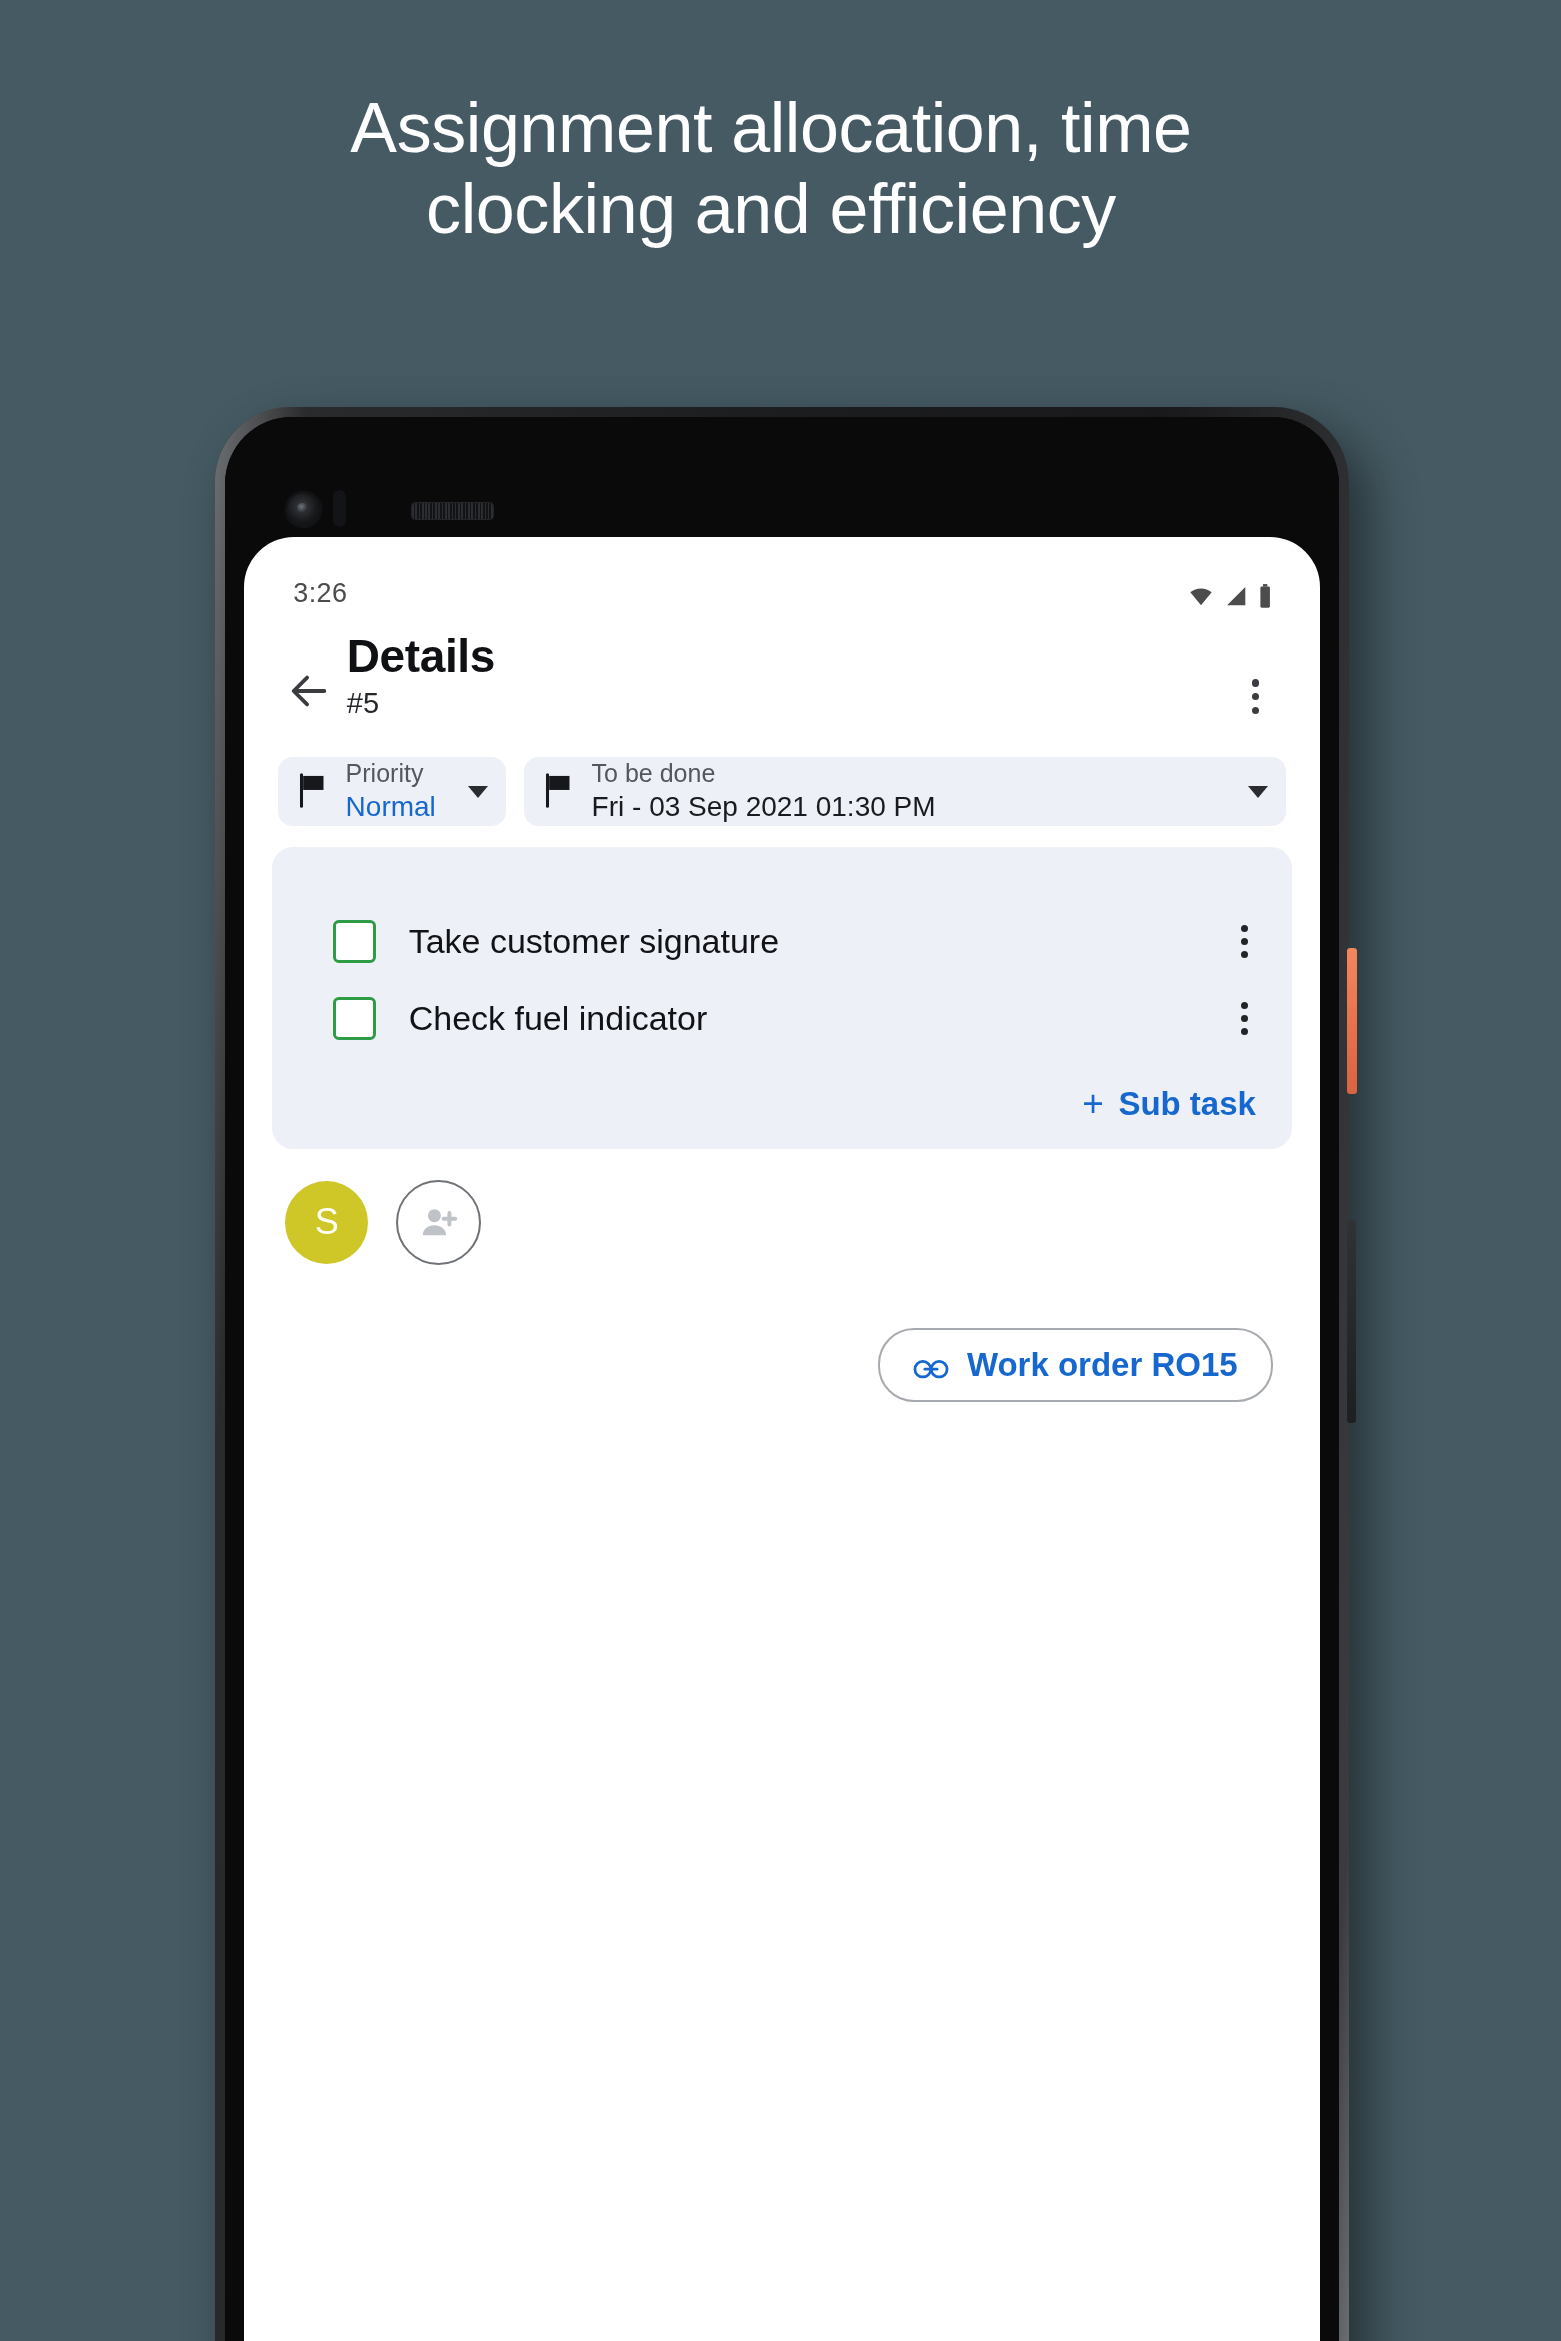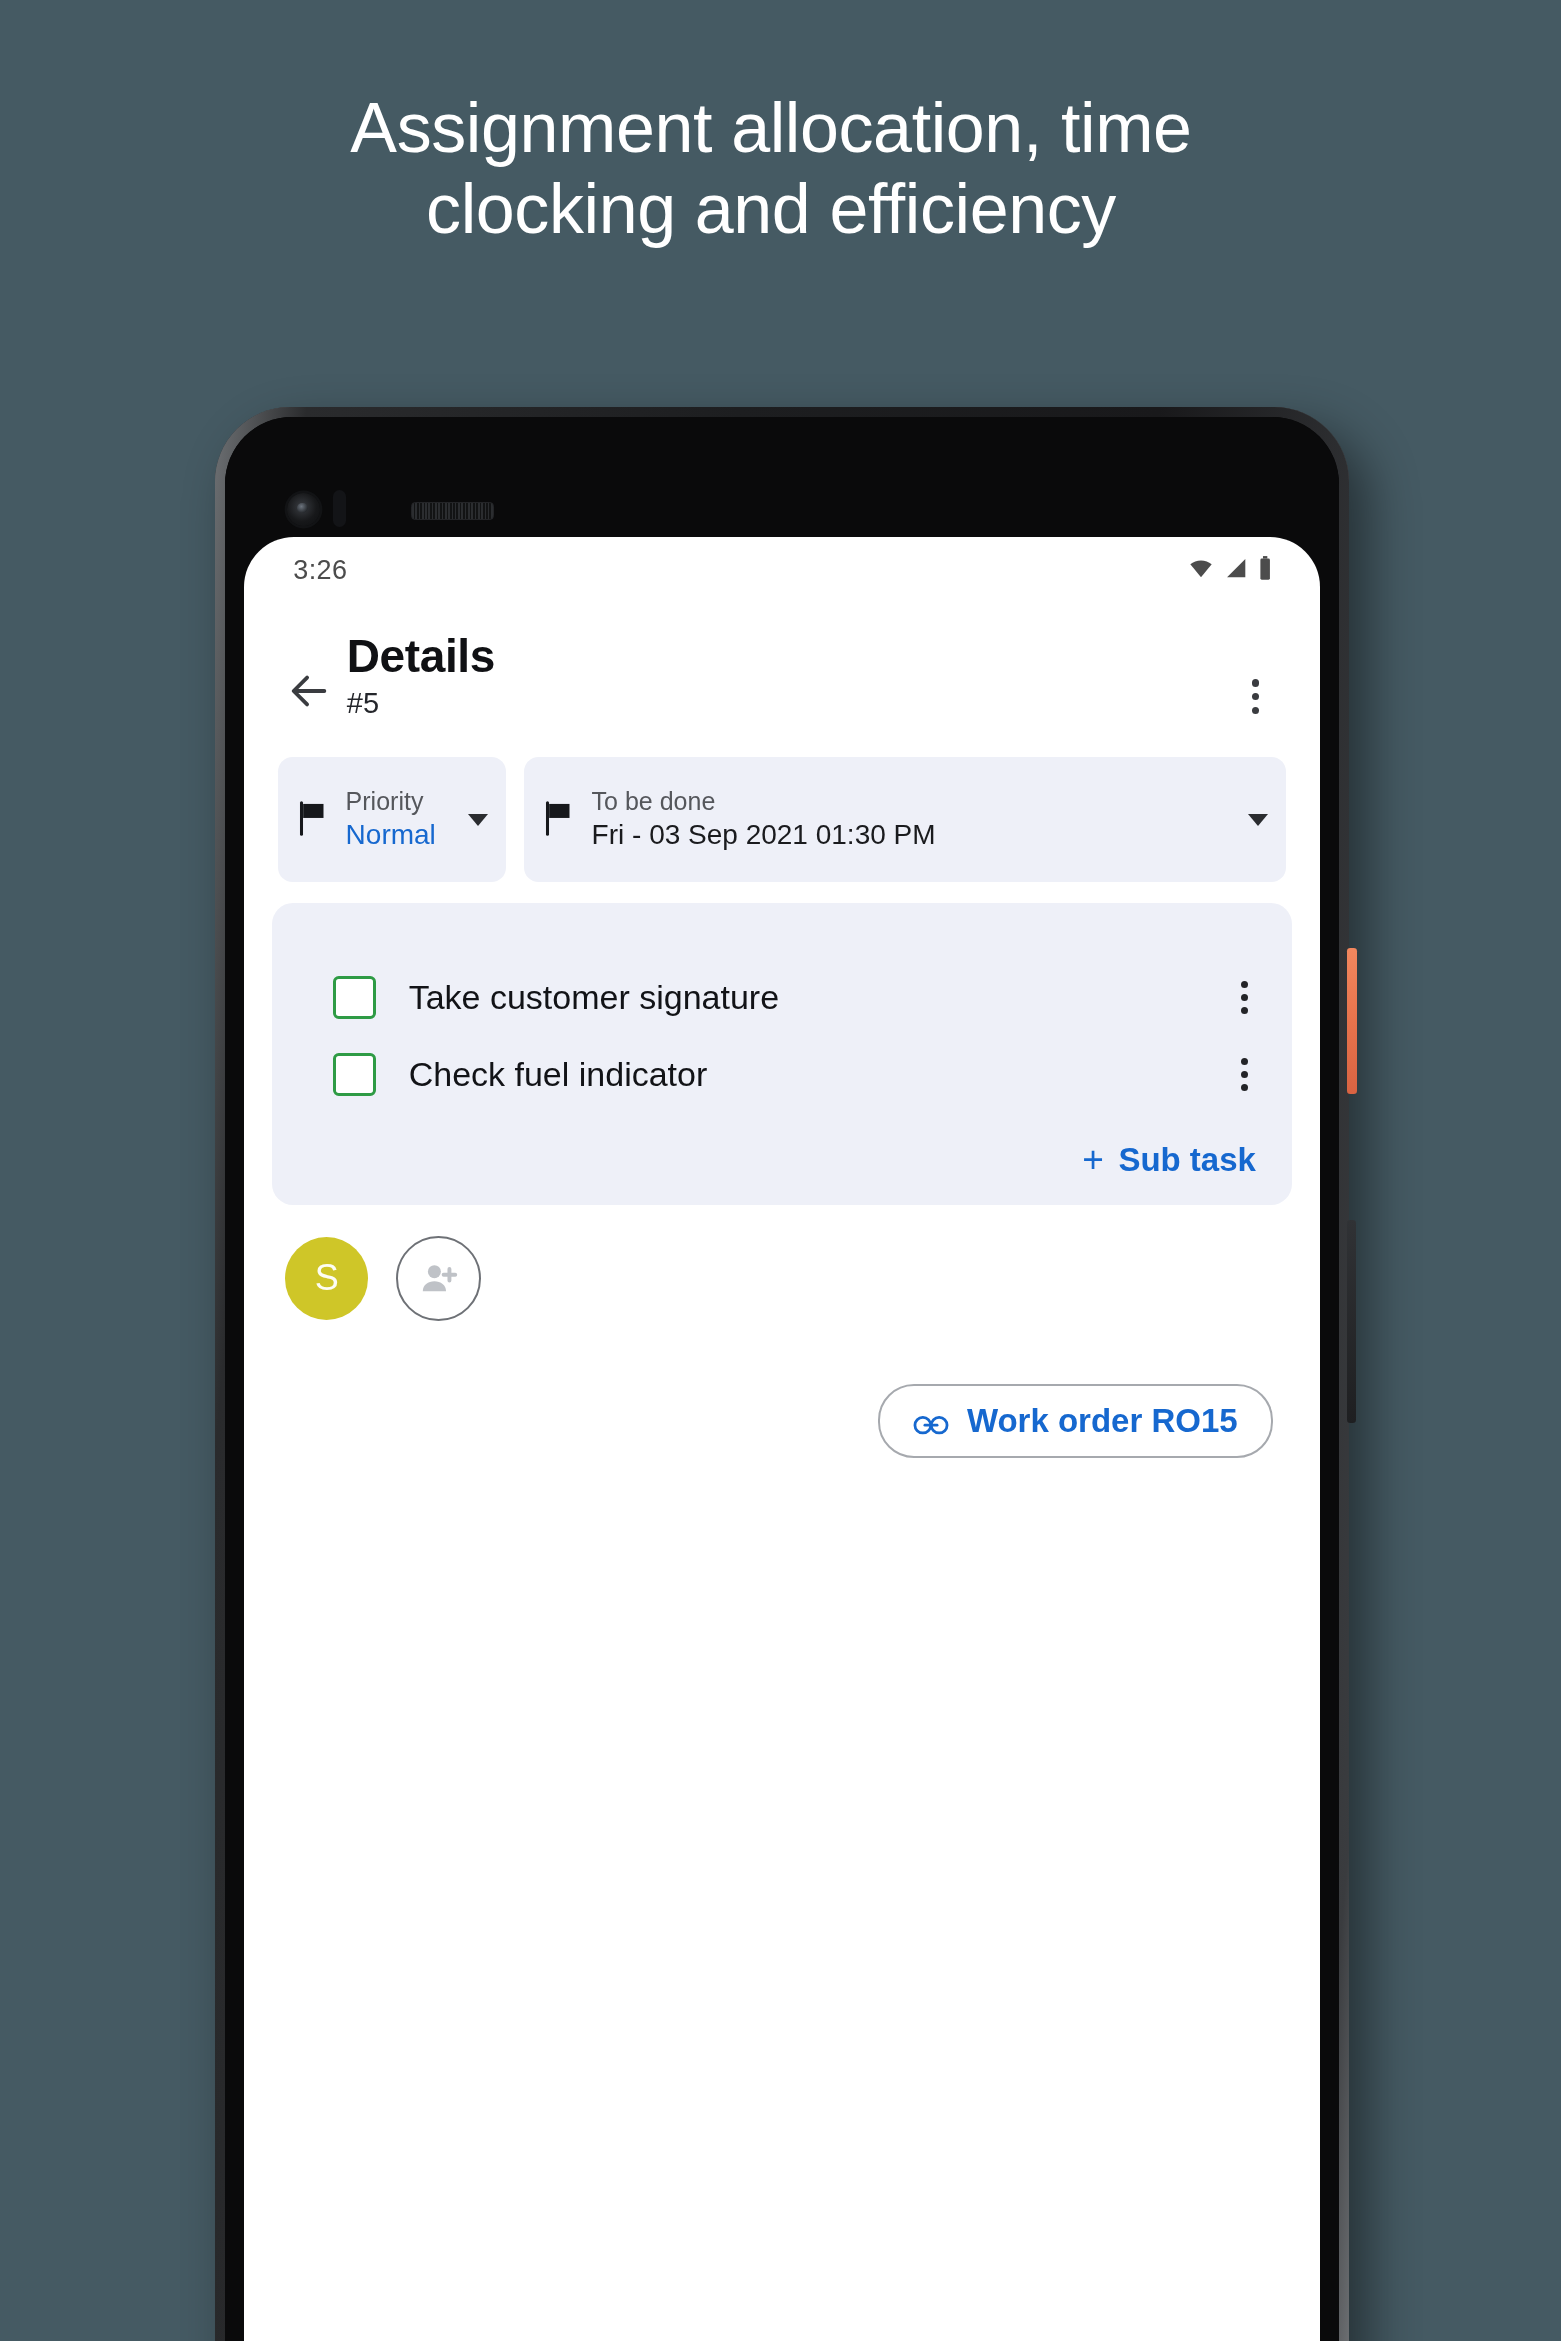--- a/index.html
+++ b/index.html
@@ -90,21 +90,21 @@
     position:absolute;
     left:9.8px; top:9.8px; right:9.8px; bottom:0;
     border-radius:62px 62px 0 0;
     background:#ffffff;
     overflow:hidden;
   }
 
   
   .statusbar{
     height:72px;
-    display:flex;align-items:flex-start;justify-content:space-between;
+    display:flex;align-items:flex-end;justify-content:space-between;
     padding:18px 46px 0 49px;
     box-sizing:border-box;
   }
   .status-time{ font-size:27px;color:#4c4c4c;letter-spacing:0.4px;}
   .status-icons{ display:flex;align-items:center;gap:9px;}
 
   
   .appbar{
     display:flex;align-items:flex-start;
     padding:23px 36px 0 33px;
@@ -118,21 +118,21 @@
 
   
   .chips{
     display:flex;gap:18px;
     padding:24.4px 34px 0 34px;
   }
   .chip{
     background:#eef0f8;
     border-radius:14.6px;
     display:flex;align-items:center;
-    padding:30px 18px;
+    padding:2px 18px;
     box-sizing:border-box;
   }
   .chip-flag{flex:0 0 auto;margin-right:16.3px;}
   .chip-body{flex:1 1 auto;}
   .chip-label{font-size:25px;color:#55575c;line-height:1.18;}
   .chip-value{font-size:28px;color:#1a1b1e;line-height:1.2;margin-top:1.6px;}
   .chip-value.accent{color:#1668cf;}
   .caret{
     width:0;height:0;flex:0 0 auto;margin-left:16.3px;
     border-left:10.6px solid transparent;border-right:10.6px solid transparent;border-top:12.2px solid #2a2c30;

